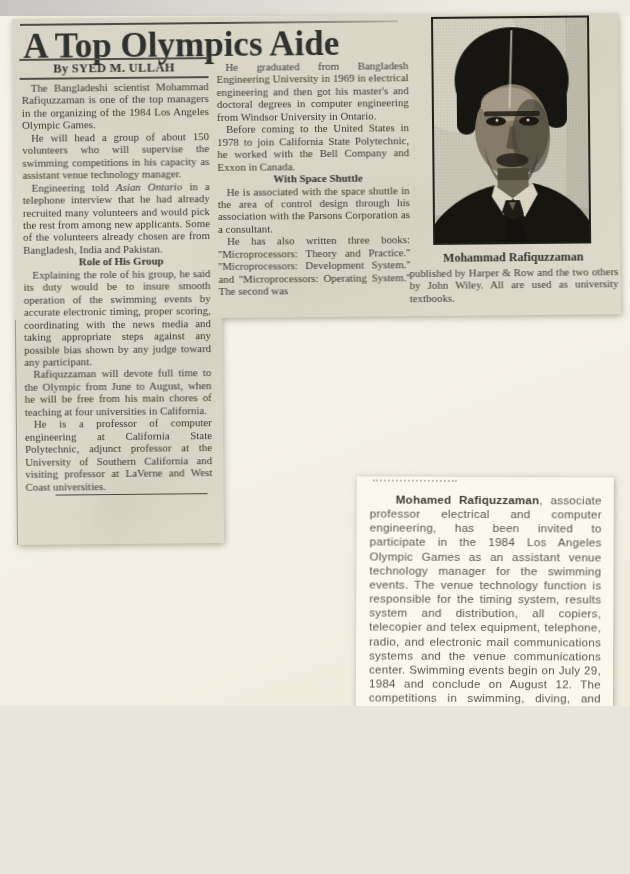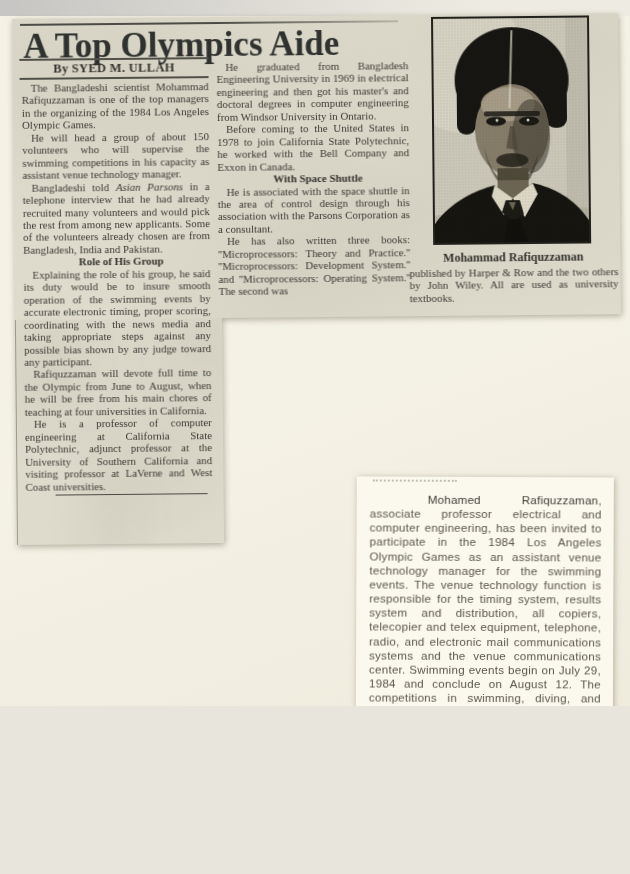--- a/index.html
+++ b/index.html
@@ -71,21 +71,21 @@
   .c2-remnant{
     position:absolute;left:16px;top:3px;width:84px;height:0;
     border-top:2px dotted rgba(100,95,78,0.38);filter:blur(0.6px);
   }
   .c2-text{
     position:absolute;left:13px;top:16px;width:232px;
     font-family:"Liberation Sans",sans-serif;
     font-size:11.6px;line-height:14.15px;letter-spacing:0.25px;
     text-align:justify;color:#5a564b;text-indent:26px;margin:0;
   }
-  .c2-lead{font-weight:normal;color:#403d35;letter-spacing:0.2px;margin-left:32px;}
+  .c2-lead{font-weight:bold;color:#403d35;letter-spacing:0.2px;}
 </style>
 </head>
 <body>
 
 <div class="scan">
   <div class="scan-edge-top"></div>
 
   <div class="clip1">
     <div class="np np-main"></div>
     <div class="np np-tail"></div>
@@ -93,21 +93,21 @@
     <div class="rule-top"></div>
     <div class="headline">A Top Olympics Aide</div>
 
     <div class="byline-rule-a"></div>
     <div class="byline">By SYED M. ULLAH</div>
     <div class="byline-rule-b"></div>
 
     <div class="col1 newsbody">
       <p>The Bangladeshi scientist Mohammad Rafiquzzaman is one of the top managers in the organizing of the 1984 Los Angeles Olympic Games.</p>
       <p>He will head a group of about 150 volunteers who will supervise the swimming competitions in his capacity as assistant venue technology manager.</p>
-      <p><span>Bangladeshi told </span><span class="ital">Asian Parsons</span><span> in a telephone interview that he had already recruited many volunteers and would pick the rest from among new applicants. Some of the volunteers already chosen are from Bangladesh, India and Pakistan.</span></p>
+      <p><span>Engineering told </span><span class="ital">Asian Ontario</span><span> in a telephone interview that he had already recruited many volunteers and would pick the rest from among new applicants. Some of the volunteers already chosen are from Bangladesh, India and Pakistan.</span></p>
       <p class="subhead">Role of His Group</p>
       <p>Explaining the role of his group, he said its duty would be to insure smooth operation of the swimming events by accurate electronic timing, proper scoring, coordinating with the news media and taking appropriate steps against any possible bias shown by any judge toward any participant.</p>
       <p>Rafiquzzaman will devote full time to the Olympic from June to August, when he will be free from his main chores of teaching at four universities in California.</p>
       <p>He is a professor of computer engineering at California State Polytechnic, adjunct professor at the University of Southern California and visiting professor at LaVerne and West Coast universities.</p>
       <div class="end-rule"></div>
     </div>
 
     <div class="col2 newsbody">
       <p>He graduated from Bangladesh Engineering University in 1969 in electrical engineering and then got his master's and doctoral degrees in computer engineering from Windsor University in Ontario.</p>
       <p>Before coming to the United States in 1978 to join California State Polytechnic, he worked with the Bell Company and Exxon in Canada.</p>

